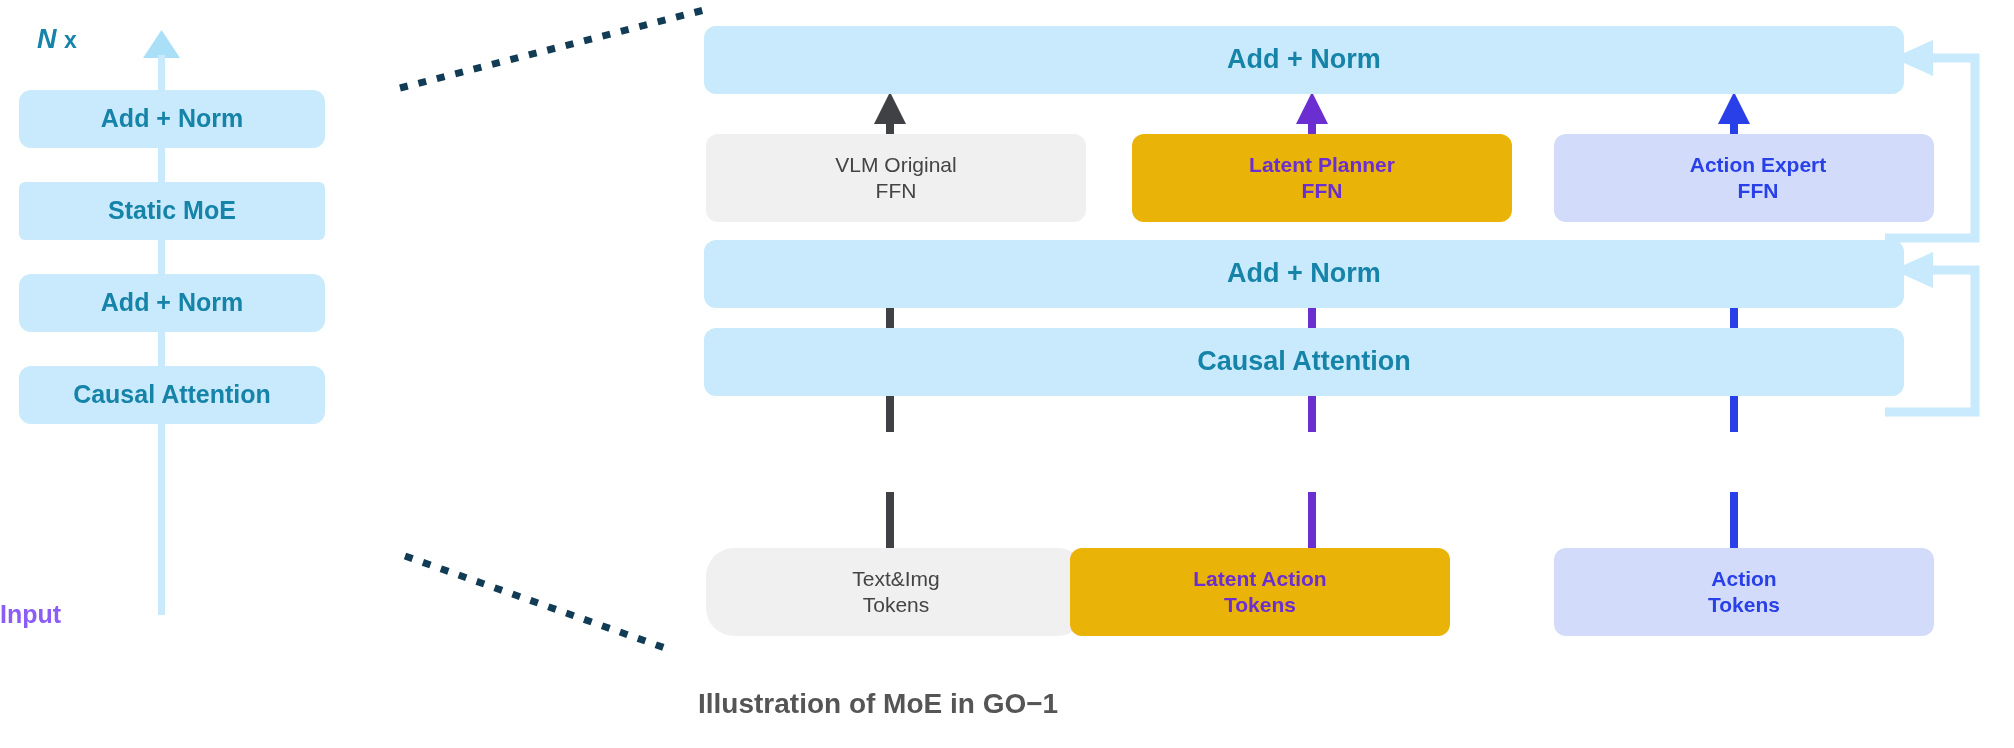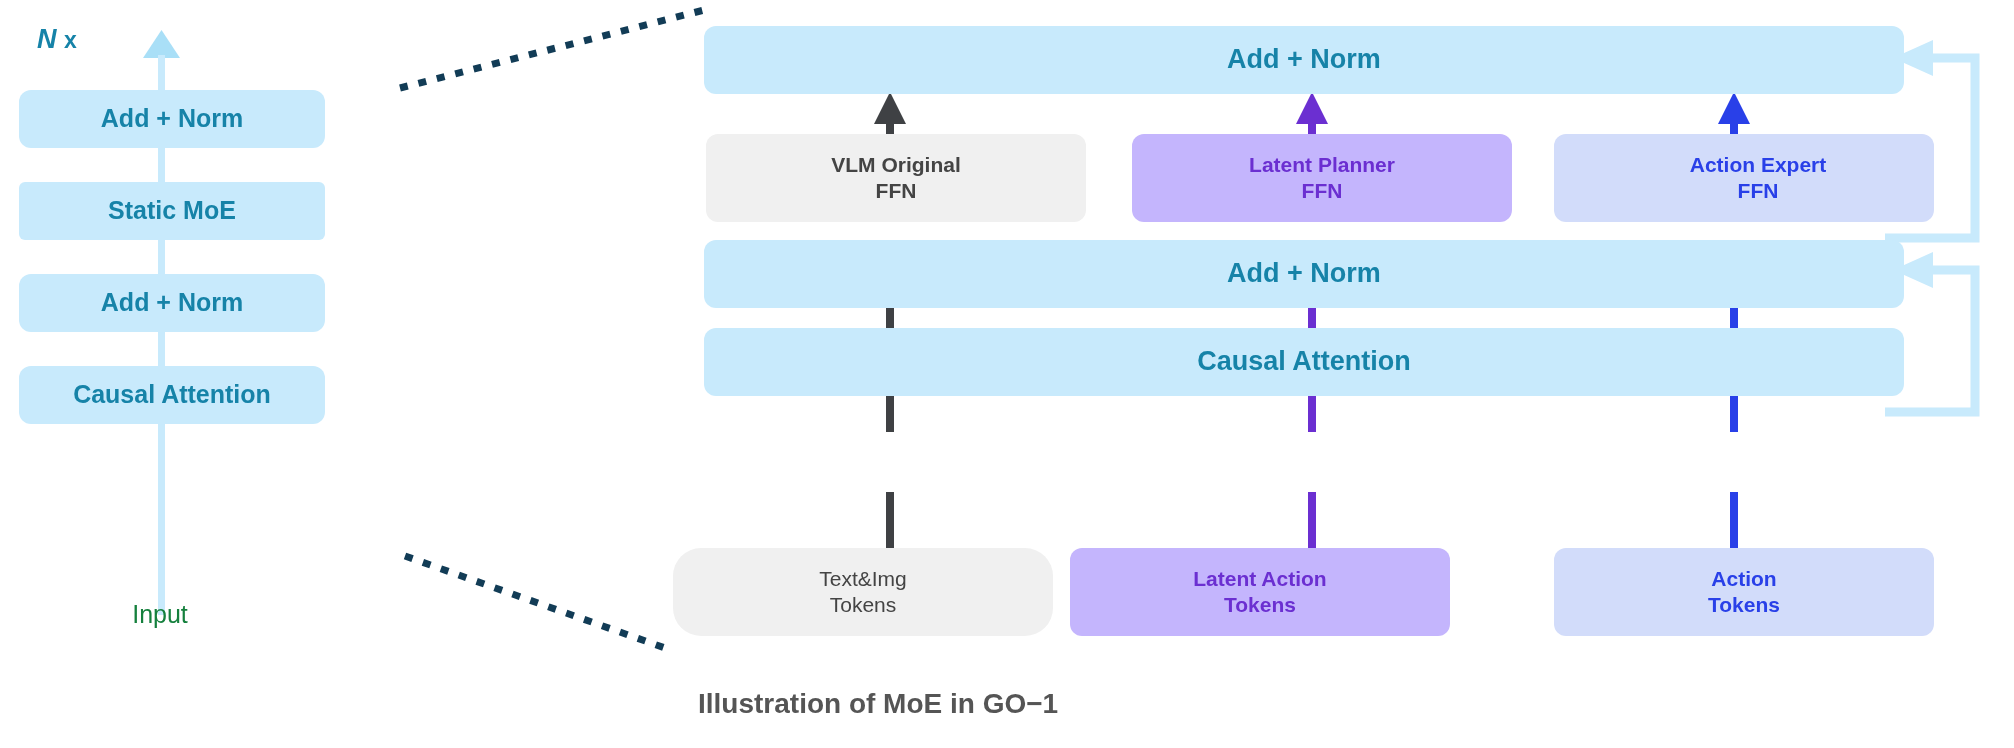--- a/index.html
+++ b/index.html
@@ -25,39 +25,39 @@
     text-align:center;
     line-height:1.25;
     box-sizing:border-box;
     margin-left:6px;
   }
   .box .lbl{display:block;}
 
   
   .c-cyan{ background:#c8eafc; color:#1683a8; font-weight:bold; }
   .c-gray{ background:#f0f0f0; color:#444444; font-weight:normal; }
-  .c-purple{ background:#c4b5fd; color:#6b2fd1; font-weight:bold; }
+  .c-purple{ background:#eab308; color:#6b2fd1; font-weight:bold; }
   .c-blue{ background:#d2dcfa; color:#2940e8; font-weight:bold; }
 
   
   .lpanel-box{ left:13px; width:306px; height:58px; font-size:25px; }
   #l-spine{
     position:absolute; left:158px; top:55px; width:7px; height:560px;
     background:#c8eafc;
   }
   #nx{
     position:absolute; left:37px; top:24px;
     font-size:27px; color:#1683a8; font-weight:bold;
     letter-spacing:.5px; white-space:nowrap;
   }
   #nx i{font-style:italic;}
   #nx span{font-style:normal;font-size:23px;font-weight:bold;}
   #input-lbl{
     position:absolute; left:0px; top:600px; width:320px;
-    text-align:center; font-size:25px; color:#15803d; font-weight:normal;
+    font-size:25px; color:#8b5cf6; font-weight:bold;
   }
 
   
   .wbar{ left:698px; width:1200px; height:68px; font-size:27px; border-radius:12px;}
 
   
   .colbox{ width:380px; height:88px; font-size:21px; border-radius:12px; }
 
   
   #svg-layer{
@@ -140,21 +140,21 @@
   <div class="box c-cyan lpanel-box" style="top:366px;">
     <span class="lbl">Causal Attention</span>
   </div>
 
   <div id="input-lbl">Input</div>
 
   <div class="box c-cyan wbar" style="top:26px;">
     <span class="lbl">Add + Norm</span>
   </div>
 
-  <div class="box c-gray colbox" style="left:700px;top:134px;font-weight:bold;">
+  <div class="box c-gray colbox" style="left:700px;top:134px;">
     <span>
       <span class="lbl">VLM Original</span>
       <span class="lbl">FFN</span>
     </span>
   </div>
 
   <div class="box c-purple colbox" style="left:1126px;top:134px;">
     <span>
       <span class="lbl">Latent Planner</span>
       <span class="lbl">FFN</span>
@@ -169,21 +169,21 @@
   </div>
 
   <div class="box c-cyan wbar" style="top:240px;">
     <span class="lbl">Add + Norm</span>
   </div>
 
   <div class="box c-cyan wbar" style="top:328px;">
     <span class="lbl">Causal Attention</span>
   </div>
 
-  <div class="box c-gray colbox" style="left:667px;top:548px;border-radius:28px;">
+  <div class="box c-gray colbox" style="left:700px;top:548px;border-radius:28px;">
     <span>
       <span class="lbl">Text&amp;Img</span>
       <span class="lbl">Tokens</span>
     </span>
   </div>
 
   <div class="box c-purple colbox" style="left:1064px;top:548px;justify-content:center;">
     <span>
       <span class="lbl">Latent Action</span>
       <span class="lbl">Tokens</span>

